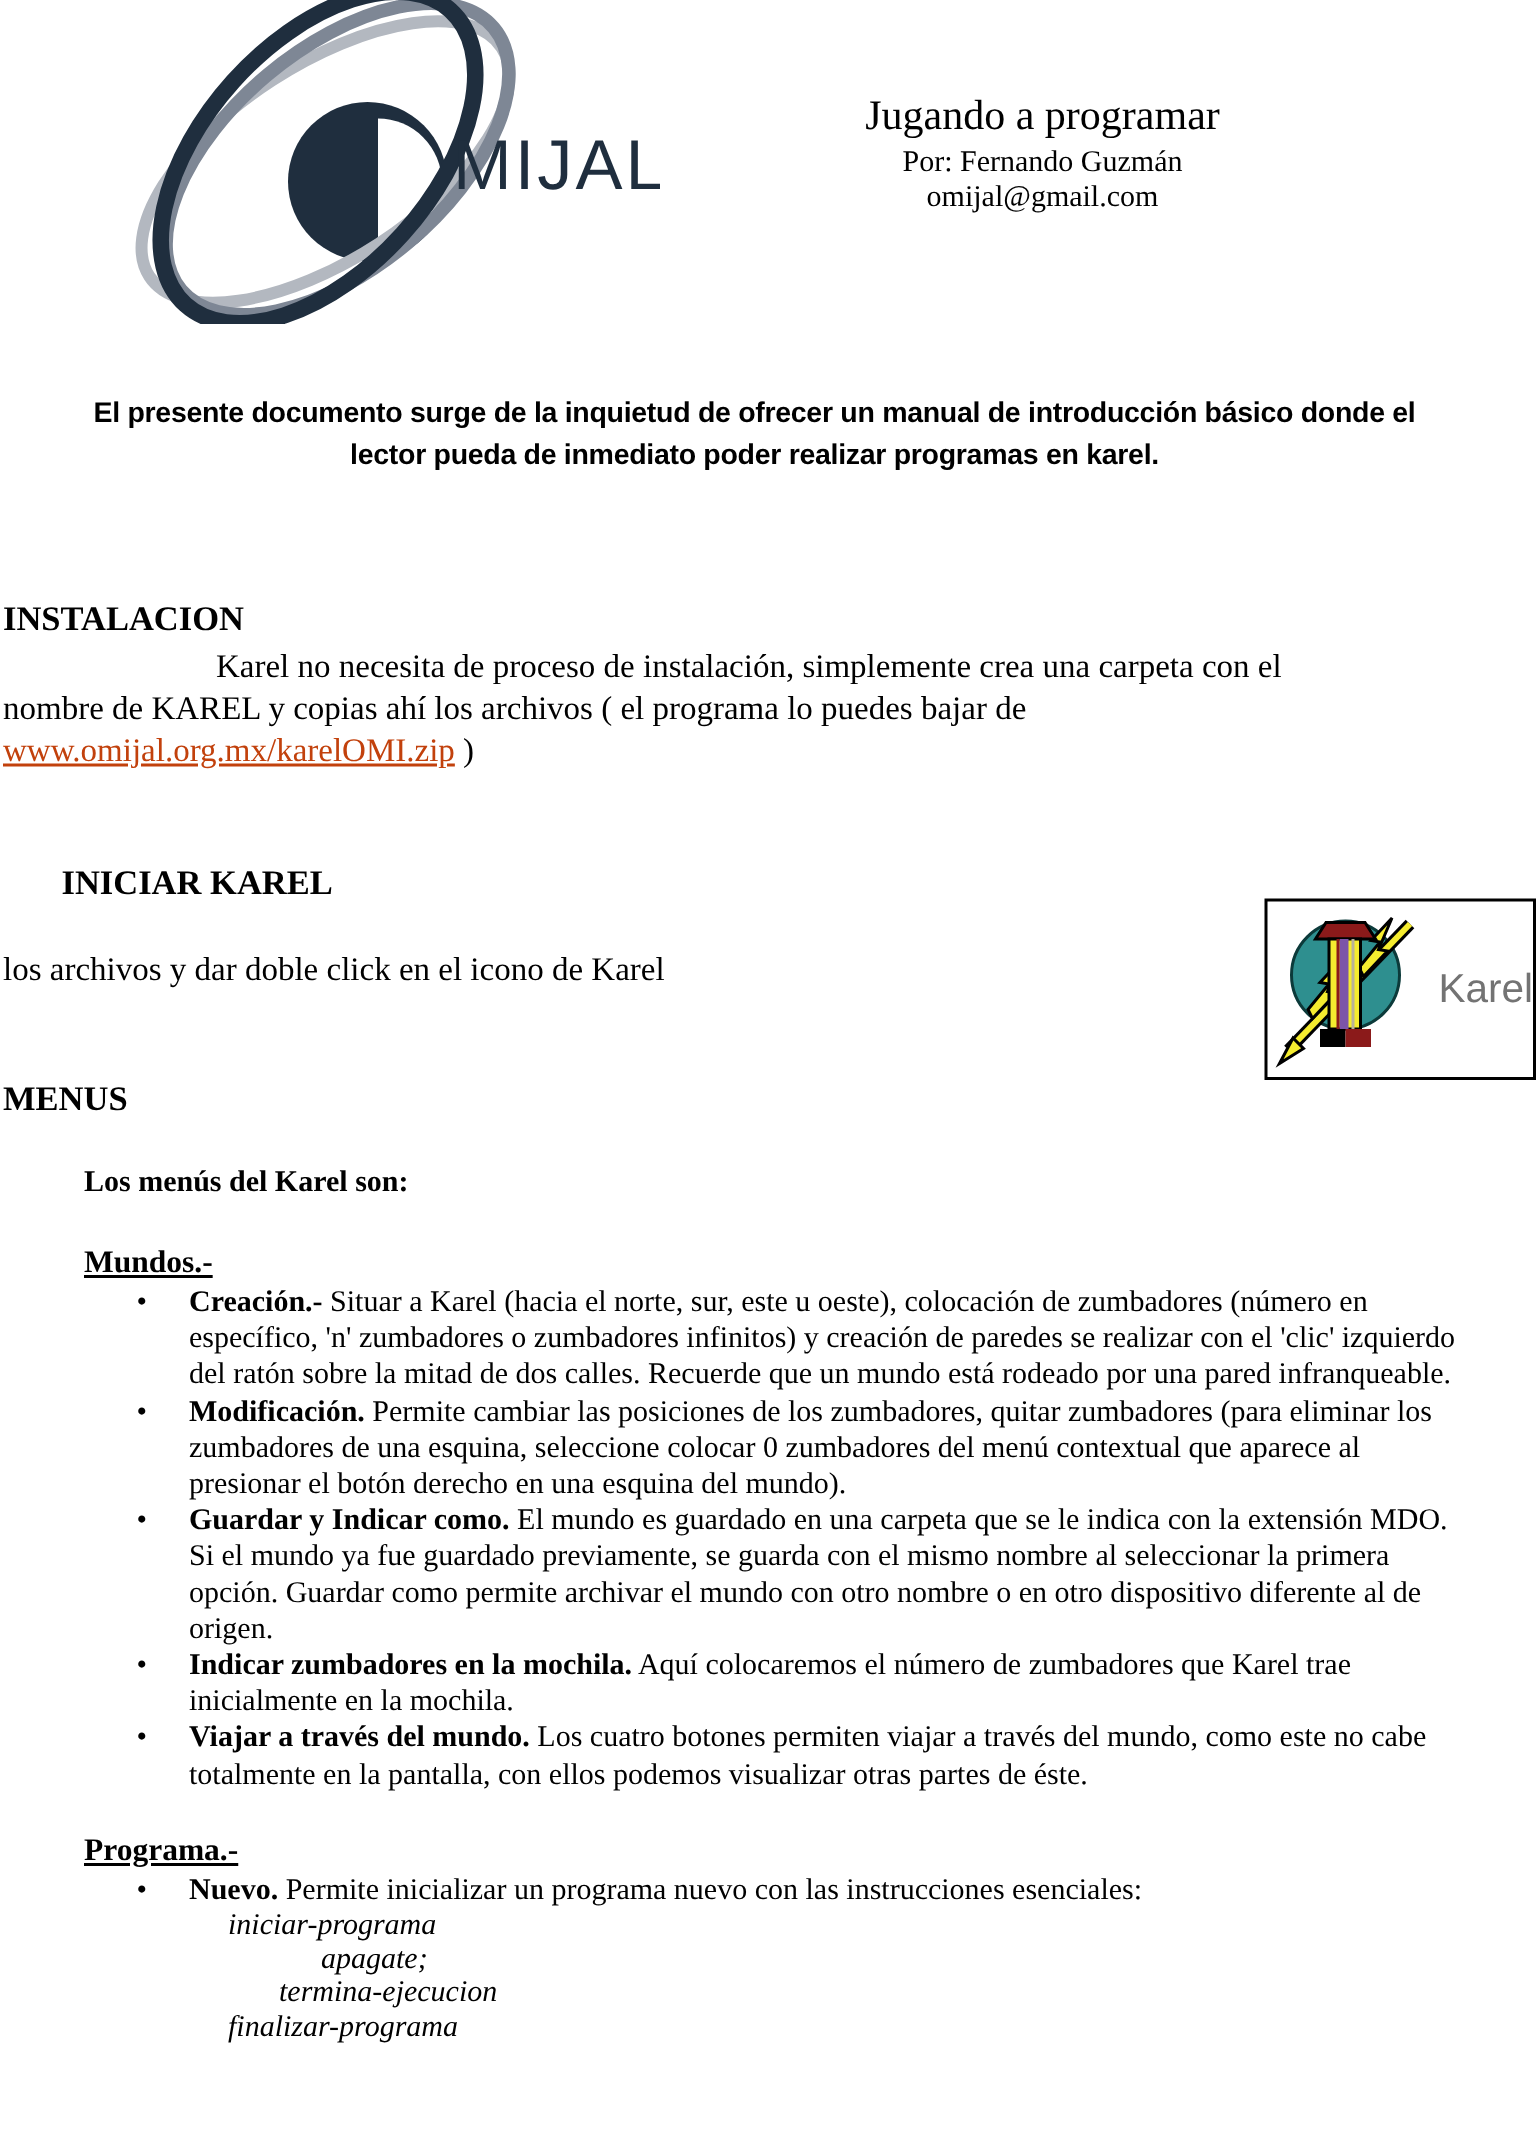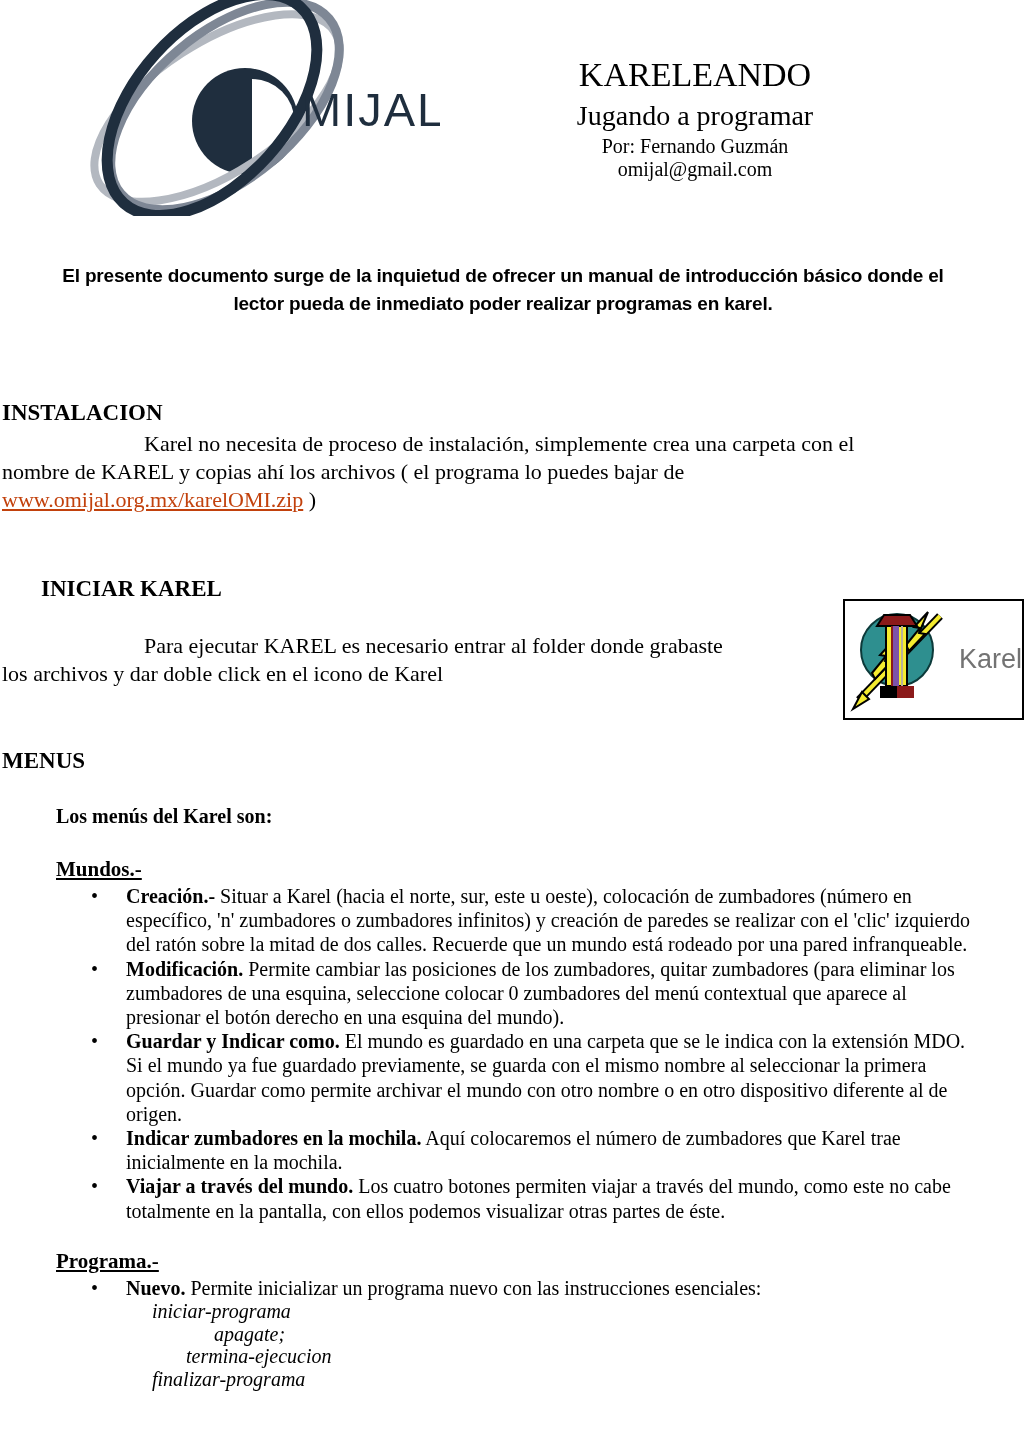--- a/index.html
+++ b/index.html
@@ -99,42 +99,40 @@
           <ellipse cx="177" cy="108" rx="140" ry="65" stroke="#b3b8c0" stroke-width="8" transform="rotate(-33 177 108)"></ellipse>
           <ellipse cx="185" cy="106" rx="136" ry="73" stroke="#7e8795" stroke-width="9" transform="rotate(-40 185 106)"></ellipse>
           <ellipse cx="172" cy="105" rx="132" ry="76" stroke="#1f2e3e" stroke-width="11" transform="rotate(-48 172 105)"></ellipse>
         </g>
 
         <text x="262" y="126" font-family="Liberation Sans, sans-serif" font-size="47" letter-spacing="2" fill="#1f2e3e">MIJAL</text>
       </svg>
     </div>
 
     <div class="title-block">
-      <div class="doc-title">KARELEANDO</div>
       <div class="doc-subtitle">Jugando a programar</div>
       <div class="doc-byline">Por: Fernando Guzmán</div>
       <div class="doc-email">omijal@gmail.com</div>
     </div>
   </div>
 
   <div class="intro">
     <div>El presente documento surge de la inquietud de ofrecer un manual de introducción básico donde el</div>
     <div>lector pueda de inmediato poder realizar programas en karel.</div>
   </div>
 
   <h2 class="h-instalacion">INSTALACION</h2>
   <div class="para">
     <div class="pline first">Karel no necesita de proceso de instalación, simplemente crea una carpeta con el</div>
     <div class="pline">nombre de KAREL y copias ahí los archivos ( el programa lo puedes bajar de</div>
     <div class="pline"><a href="#" class="doc-link">www.omijal.org.mx/karelOMI.zip</a><span>  )</span></div>
   </div>
 
   <h2 class="h-iniciar">INICIAR KAREL</h2>
   <div class="para para-iniciar">
-    <div class="pline first">Para ejecutar KAREL es necesario entrar al folder donde grabaste</div>
     <div class="pline">los archivos y dar doble click en el icono de Karel</div>
   </div>
 
   <div class="karel-figure">
     <svg width="100" height="110" viewBox="0 0 100 110">
 
       <circle cx="47" cy="45" r="36" fill="#2e8f8f" stroke="#0c3a3a" stroke-width="2"></circle>
 
       <line x1="9" y1="95" x2="90" y2="11" stroke="#000" stroke-width="8"></line>
       <line x1="9" y1="95" x2="90" y2="11" stroke="#f5ec2f" stroke-width="4"></line>

